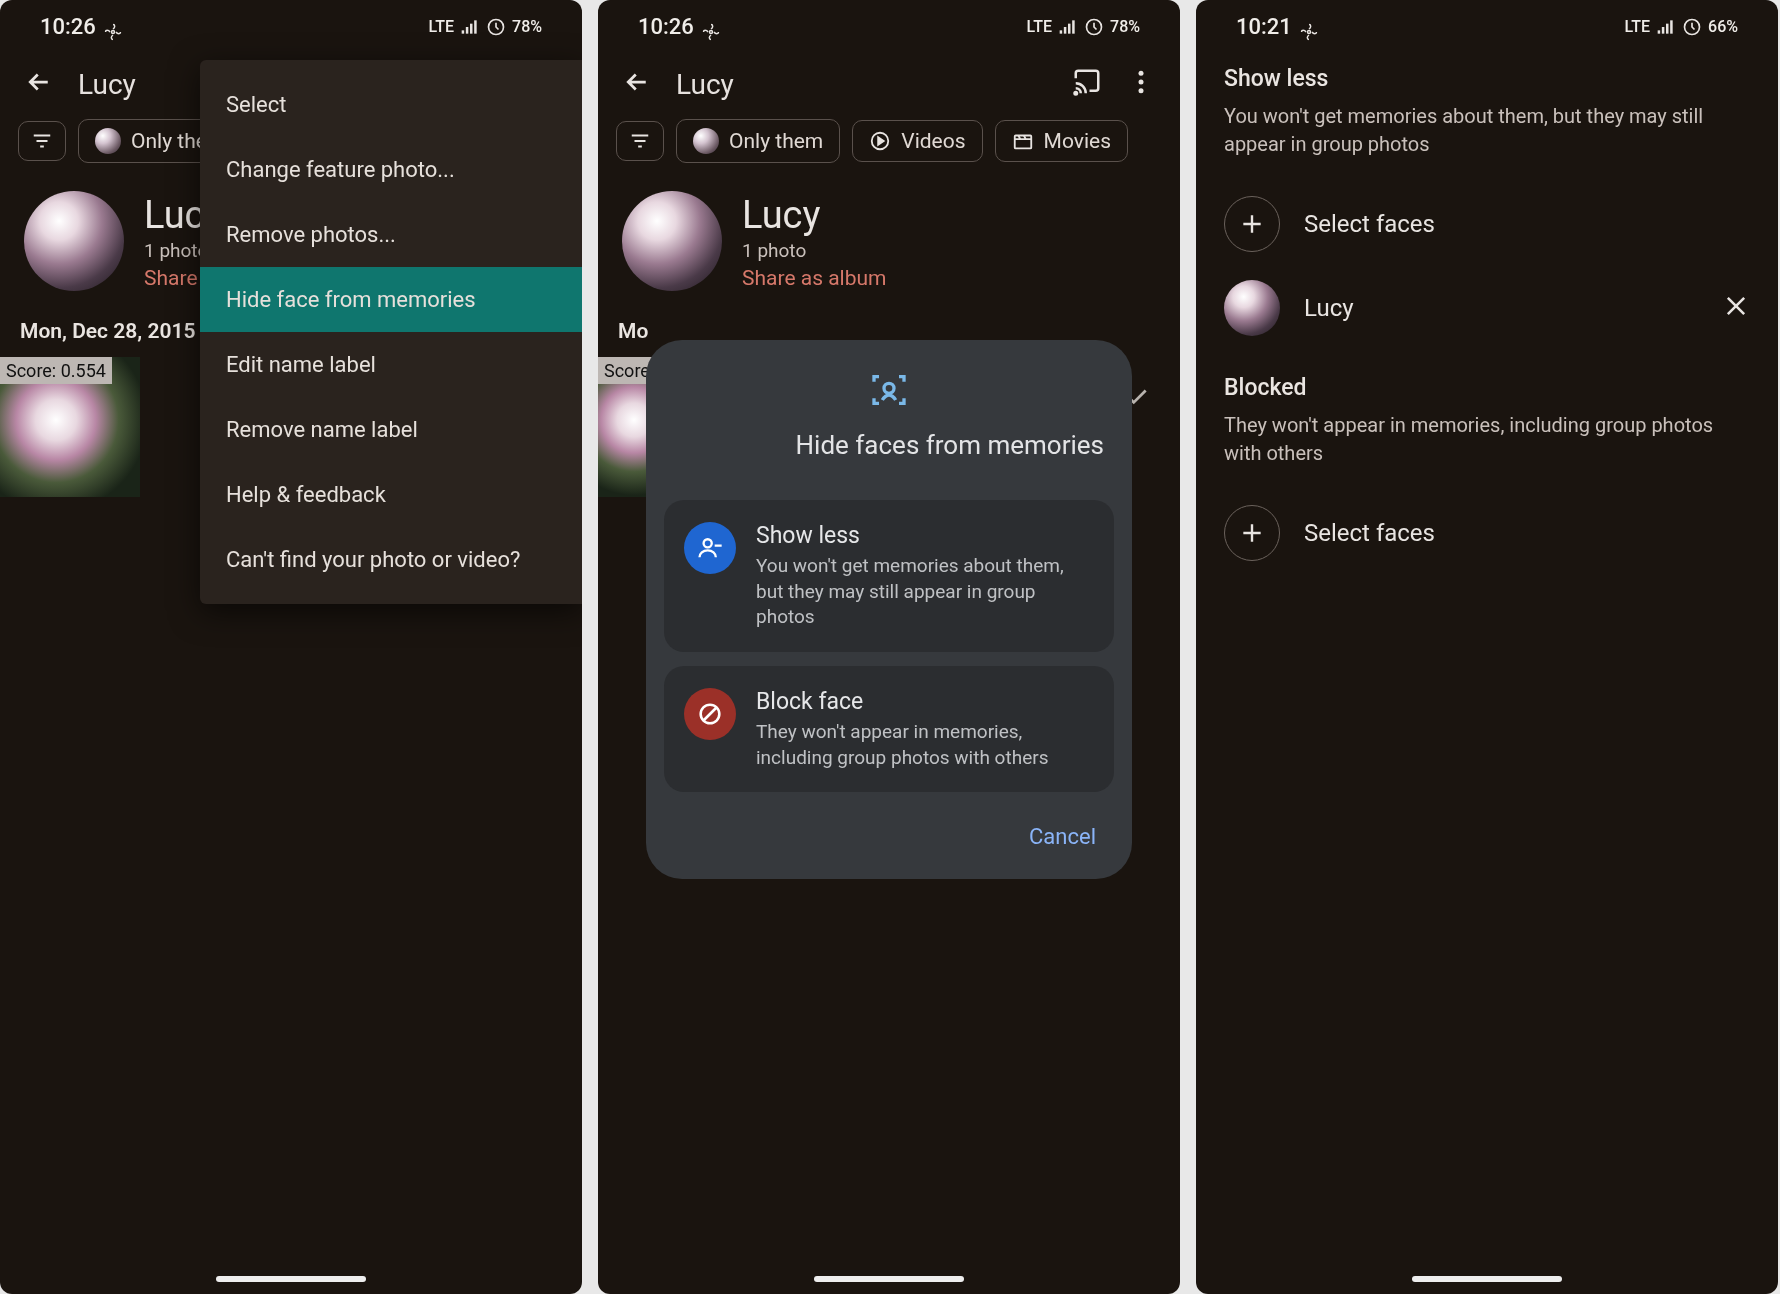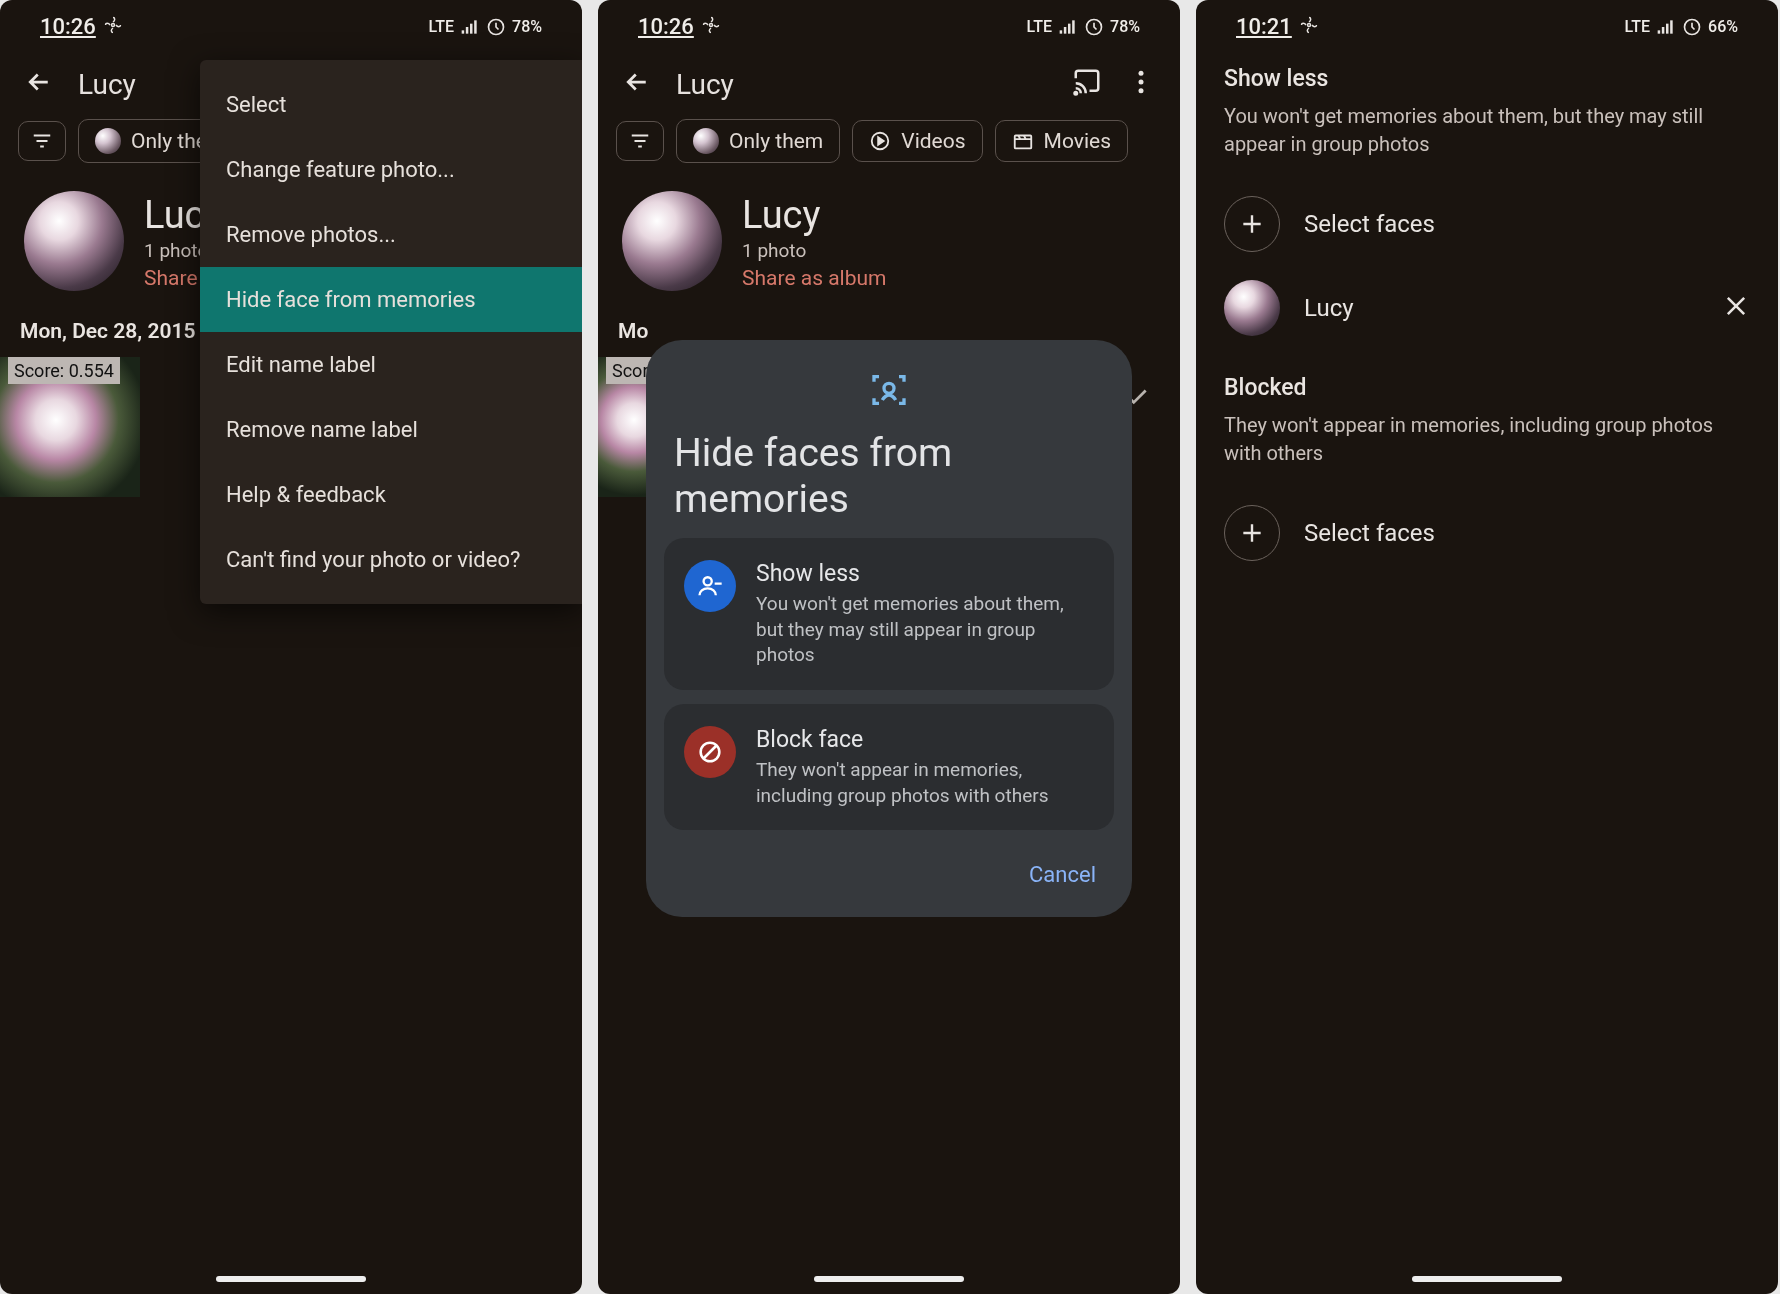--- a/index.html
+++ b/index.html
@@ -26,21 +26,21 @@
   
   .status-bar {
     display: flex;
     justify-content: space-between;
     align-items: center;
     padding: 14px 40px 14px 40px;
     font-size: 22px;
     font-weight: 500;
     color: #f0ede9;
   }
-  .status-left { display:flex; align-items:flex-start; gap:8px;text-decoration:underline; }
+  .status-left { display:flex; align-items:flex-end; gap:8px; }
   .status-right { display:flex; align-items:center; gap:6px; font-size:16px;margin-left:36px; }
   .fan-icon { display:inline-block; width:18px; height:18px; position:relative;}
   .fan-icon svg { width:18px; height:18px; }
   .signal-icon svg, .batt-icon svg { width:20px; height:20px; vertical-align:middle;}
   
   .app-bar {
     display:flex; align-items:center; gap:24px;
     padding: 14px 24px;
   }
   .back-icon svg { width:30px; height:30px; }
@@ -74,21 +74,21 @@
   .profile-share { font-size:21px; color:#d6786a; margin-top:4px; }
   
   .date-header { padding: 20px 20px 8px 20px; font-size:21px; font-weight:600; color:#eae5e1;}
   
   .thumb-row { padding: 6px 0 0 0; display:flex;}
   .thumb {
     width:140px; height:140px; position:relative;
     background: radial-gradient(circle at 40% 45%, #fff 0%, #e8d8e0 18%, #b887a5 35%, #4a5a3a 55%, #1a2418 80%);
   }
   .score-badge {
-    position:absolute; left:8px; top:0;
+    position:absolute; left:0; top:0;
     background:#bdb7b3; color:#111;
     font-size:18px; padding:3px 6px;
   }
   
   .dropdown {
     position:absolute;
     top:60px; left:200px; right:0;
     background:#2a231e;
     border-radius: 6px 0 0 6px;
     box-shadow: 0 8px 30px rgba(0,0,0,.6);
@@ -107,21 +107,21 @@
   }
   .dialog {
     margin-top: 340px;
     width: 486px;
     background:#36393d;
     border-radius: 36px;
     padding: 30px 18px 18px 18px;
   }
   .dialog-icon { text-align:center; margin-bottom:16px;}
   .dialog-icon svg { width:40px; height:40px; }
-  .dialog-title { text-align:left; font-size:39px; color:#e3e4e6; margin-bottom:16px; padding:0 10px;}
+  .dialog-title { text-align:right; font-size:26px; color:#e3e4e6; margin-bottom:40px; padding:0 10px;}
   .option {
     background:#2b2d30;
     border-radius:20px;
     padding:22px 20px;
     display:flex; gap:20px;
     margin-bottom:14px;
   }
   .option .circ {
     width:52px; height:52px; border-radius:50%;
     flex-shrink:0; display:flex; align-items:center; justify-content:center;

